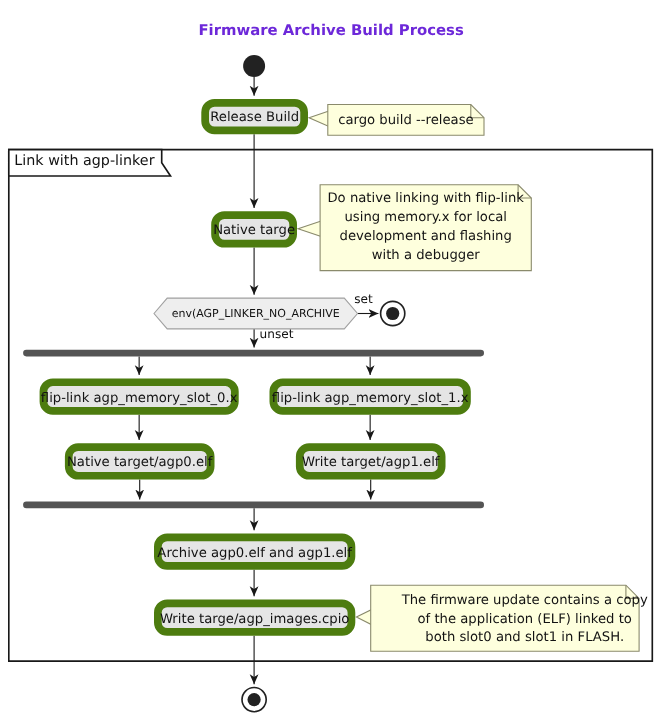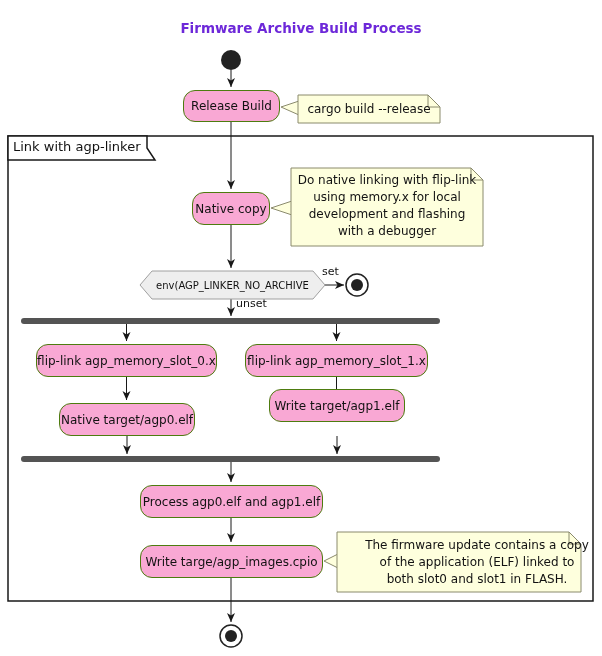--- a/index.html
+++ b/index.html
@@ -11,21 +11,21 @@
   .title{
     position:absolute; left:0; top:20px; width:602px; text-align:center;
     font-size:13.5px; font-weight:bold; color:#6d28d9;
   }
   .partition-label{
     position:absolute; left:13px; top:139px; font-size:13px; color:#111;
     white-space:nowrap;
   }
   .activity{
     position:absolute; box-sizing:border-box;
-    background:#f9a8d4; border:1px solid #4d7c0f; border-radius:12px;
+    background:#e5e5e5; border:7px solid #4d7c0f; border-radius:12px;
     display:flex; align-items:center; justify-content:center;
     font-size:12px; white-space:nowrap; color:#121212;
   }
   .cond-label{
     position:absolute; left:145px; top:271px; width:175px; height:28px;
     display:flex; align-items:center; justify-content:center;
     font-size:10px; white-space:nowrap; color:#121212;
   }
   .edge-label{
     position:absolute; font-size:11px; color:#121212; white-space:nowrap;
@@ -100,37 +100,37 @@
       <circle cx="231" cy="636" r="6" fill="#222222"></circle>
     </g>
   </svg>
 
   <div class="title">Firmware Archive Build Process</div>
 
   <div class="partition-label">Link with agp-linker</div>
 
   <div class="activity" style="left:183px;top:90px;width:97px;height:32px">Release Build</div>
 
-  <div class="activity" style="left:192px;top:192px;width:78px;height:33px">Native copy</div>
+  <div class="activity" style="left:192px;top:192px;width:78px;height:33px">Native targe</div>
 
   <div class="cond-label">env(AGP_LINKER_NO_ARCHIVE</div>
 
   <div class="edge-label" style="left:322px;top:265px">set</div>
 
   <div class="edge-label" style="left:236px;top:297px">unset</div>
 
   <div class="activity" style="left:36px;top:344px;width:181px;height:33px">flip-link agp_memory_slot_0.x</div>
 
   <div class="activity" style="left:245px;top:344px;width:183px;height:33px">flip-link agp_memory_slot_1.x</div>
 
   <div class="activity" style="left:59px;top:403px;width:136px;height:33px">Native target/agp0.elf</div>
 
-  <div class="activity" style="left:269px;top:389px;width:136px;height:33px">Write target/agp1.elf</div>
+  <div class="activity" style="left:269px;top:403px;width:136px;height:33px">Write target/agp1.elf</div>
 
-  <div class="activity" style="left:140px;top:485px;width:183px;height:33px">Process agp0.elf and agp1.elf</div>
+  <div class="activity" style="left:140px;top:485px;width:183px;height:33px">Archive agp0.elf and agp1.elf</div>
 
   <div class="activity" style="left:140px;top:545px;width:183px;height:33px">Write targe/agp_images.cpio</div>
 
   <div class="note-text" style="left:291px;top:172px;width:192px;height:70px">Do native linking with flip-link
 using memory.x for local
 development and flashing
 with a debugger</div>
 
   <div class="note-text single" style="left:298px;top:95px;width:142px;height:28px">cargo build --release</div>
 

